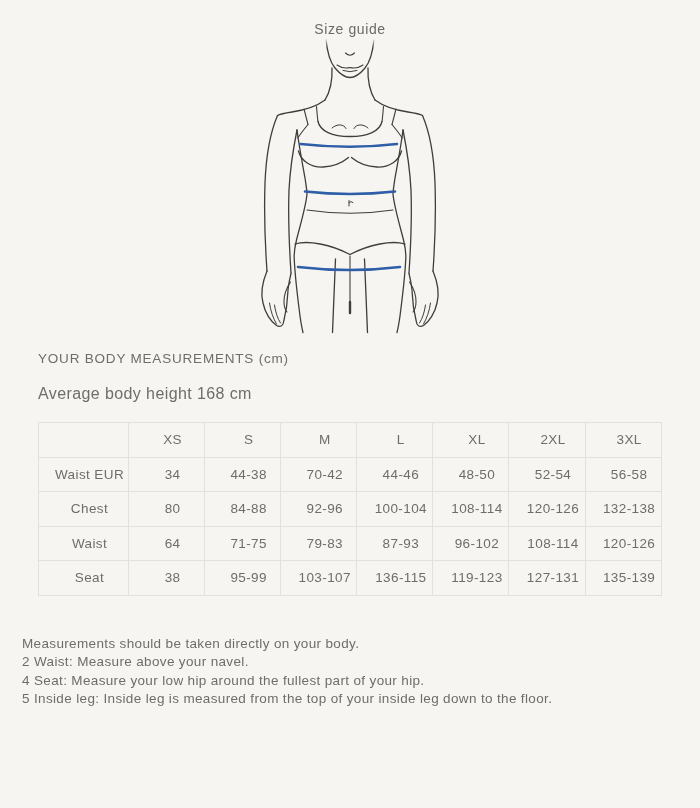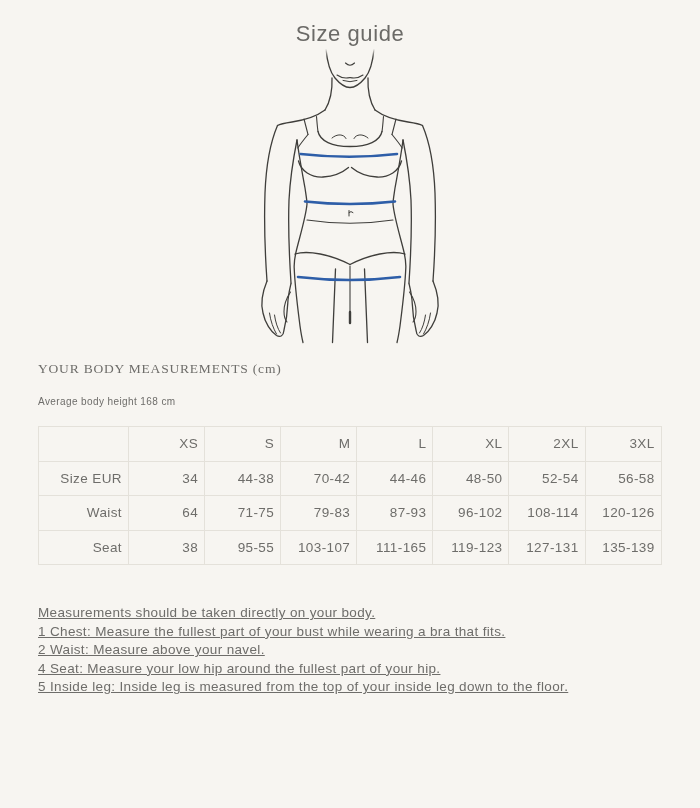--- a/index.html
+++ b/index.html
@@ -14,76 +14,74 @@
   body{
     background:var(--bg);
     font-family:"Liberation Sans", sans-serif;
     color:var(--text);
     overflow:hidden;
   }
   .page{width:700px;height:808px;position:relative;}
   .title{
     padding-top:21px;
     text-align:center;
-    font-size:22px;
+    font-size:14px;
     font-weight:400;
     letter-spacing:0.6px;
     color:#6b6a67;
   }
   .figure-wrap{
     width:200px;height:300px;
     margin:1px auto 0 auto;
     position:relative;
   }
   .figure-wrap svg{display:block;width:200px;height:300px;}
   .figure-fade-top{
     position:absolute;top:-1px;left:0;right:0;height:10px;
     background:linear-gradient(to bottom, var(--bg) 15%, rgba(247,245,241,0));
   }
   .section-heading{
     margin:13px 0 0 38px;
     font-size:13.5px;
     letter-spacing:0.8px;
     font-weight:400;
-    font-family:Liberation Serif, serif;
   }
   .sub-heading{
     margin:19px 9px 0 38px;
-    font-size:10px;
+    font-size:16px;
     letter-spacing:0.4px;
   }
   table.size-table{
     margin:19px 0 0 38px;
     border-collapse:collapse;
     table-layout:fixed;
     width:623px;
   }
   table.size-table th, table.size-table td{
     border:1px solid var(--border);
     height:34.5px;
-    padding:0 6px 0 12px;
-    text-align:right;
+    padding:0 0 0 12px;
+    text-align:center;
     vertical-align:middle;
     font-size:13.5px;
     font-weight:400;
     letter-spacing:0.4px;
     color:var(--text);
     white-space:nowrap;
     overflow:hidden;
     margin-left:24px;
   }
   table.size-table col.label-col{width:90px;}
   table.size-table col.size-col{width:76.1px;}
   .instructions{
-    margin:39px 0 0 38px;
+    margin:39px 0 0 22px;
     font-size:13.5px;
     line-height:18.6px;
     letter-spacing:0.35px;
     max-width:600px;
-    text-decoration:underline;
   }
 </style>
 </head>
 <body>
 
 <div class="page">
 
   <div class="title">Size guide</div>
 
   <div class="figure-wrap">
@@ -168,53 +166,62 @@
           <th>S</th>
           <th>M</th>
           <th>L</th>
           <th>XL</th>
           <th>2XL</th>
           <th>3XL</th>
         </tr>
       </thead>
     <tbody>
         <tr>
-          <td>Size EUR</td>
+          <td>Waist EUR</td>
           <td>34</td>
           <td>44-38</td>
           <td>70-42</td>
           <td>44-46</td>
           <td>48-50</td>
           <td>52-54</td>
           <td>56-58</td>
+        </tr>
+        <tr>
+          <td>Chest</td>
+          <td>80</td>
+          <td>84-88</td>
+          <td>92-96</td>
+          <td>100-104</td>
+          <td>108-114</td>
+          <td>120-126</td>
+          <td>132-138</td>
         </tr>
         <tr>
           <td>Waist</td>
           <td>64</td>
           <td>71-75</td>
           <td>79-83</td>
           <td>87-93</td>
           <td>96-102</td>
           <td>108-114</td>
           <td>120-126</td>
         </tr>
         <tr>
           <td>Seat</td>
           <td>38</td>
-          <td>95-55</td>
+          <td>95-99</td>
           <td>103-107</td>
-          <td>111-165</td>
+          <td>136-115</td>
           <td>119-123</td>
           <td>127-131</td>
           <td>135-139</td>
         </tr>
       </tbody>
   </table>
 
   <div class="instructions">
       <div>Measurements should be taken directly on your body.</div>
-      <div>1 Chest: Measure the fullest part of your bust while wearing a bra that fits.</div>
       <div>2 Waist: Measure above your navel.</div>
       <div>4 Seat: Measure your low hip around the fullest part of your hip.</div>
       <div>5 Inside leg: Inside leg is measured from the top of your inside leg down to the floor.</div>
     </div>
 
 </div>
 
 </body></html>

